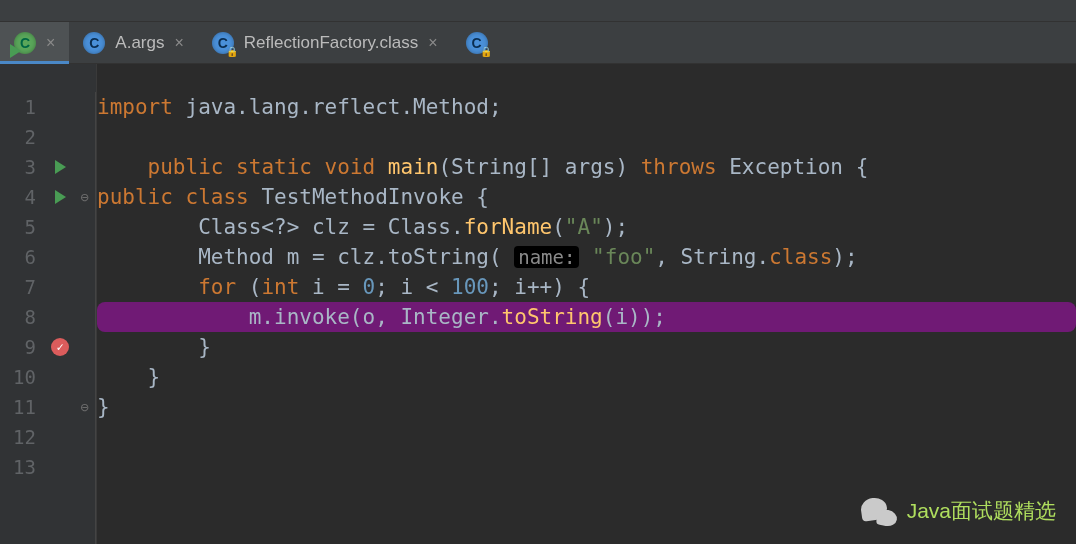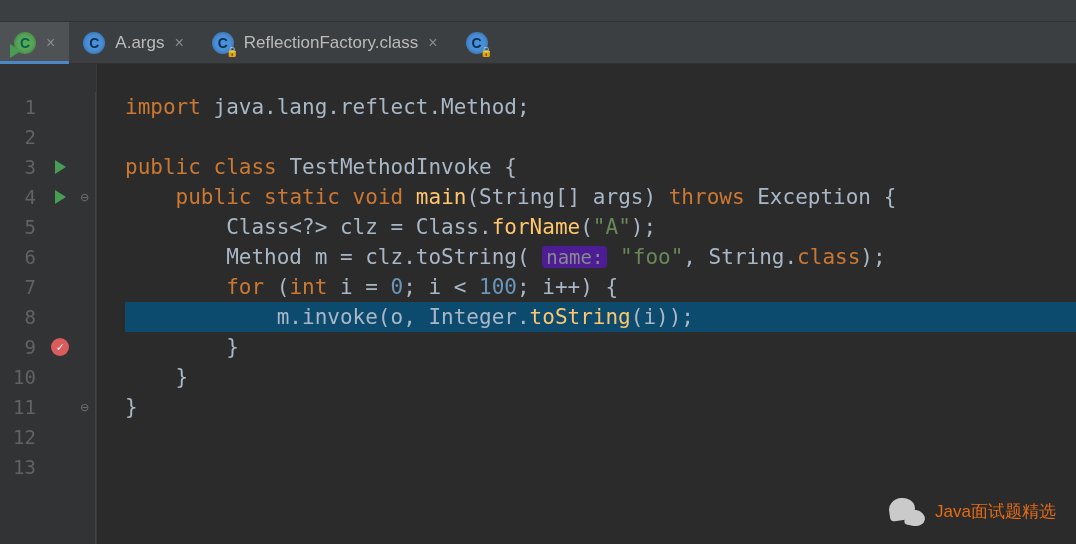--- a/index.html
+++ b/index.html
@@ -124,47 +124,47 @@
     padding-top: 28px;
     font-size: 21px;
     flex: 1;
     position: relative;
   }
   .code-line {
     height: 30px;
     line-height: 30px;
     white-space: pre;
     padding-left: 0;
-    margin-left: 28px;
   }
   .code-line.hl {
-    background: #0c4a6e;
+    background: #701a75;
+    border-radius: 8px;
   }
   .kw { color: #cc7832; }
   .str { color: #6a8759; }
   .num { color: #6897bb; }
   .method-s { color: #ffc66d; }
   .method-d { color: #ffc66d; }
   .param-hint {
-    background: #4c1d95;
+    background: #000000;
     color: #8a8a8a;
     border-radius: 4px;
     padding: 0 4px;
     font-size: 19px;
   }
   .watermark {
     position: absolute;
     right: 20px;
     bottom: 18px;
     display: flex;
     align-items: center;
     gap: 10px;
-    color: #f97316;
+    color: #bef264;
     font-family: "Microsoft YaHei", sans-serif;
-    font-size: 17px;
+    font-size: 21px;
     opacity: .9;
   }
   .wm-bubble {
     position: relative;
     width: 36px; height: 30px;
   }
   .wm-bubble .b1, .wm-bubble .b2 {
     position: absolute;
     border-radius: 50% 50% 50% 4px;
     background: #dcdcdc;
@@ -252,22 +252,22 @@
           <span class="fold">⊖</span>
         </div>
         <div class="gutter-row"></div>
         <div class="gutter-row"></div>
       </div>
   </div>
 
   <div class="code">
     <div class="code-line"><span class="kw">import</span><span> java.lang.reflect.Method;</span></div>
     <div class="code-line"></div>
+    <div class="code-line">    <span class="kw">public</span> <span class="kw">static</span> <span class="kw">void</span> <span class="method-d">main</span><span>(String[] args) </span><span class="kw">throws</span><span> Exception {</span></div>
     <div class="code-line"><span class="kw">public</span> <span class="kw">class</span><span> TestMethodInvoke {</span></div>
-    <div class="code-line">    <span class="kw">public</span> <span class="kw">static</span> <span class="kw">void</span> <span class="method-d">main</span><span>(String[] args) </span><span class="kw">throws</span><span> Exception {</span></div>
     <div class="code-line">        <span>Class&lt;?&gt; clz = Class.</span><span class="method-s">forName</span><span>(</span><span class="str">"A"</span><span>);</span></div>
     <div class="code-line">        <span>Method m = clz.toString( </span><span class="param-hint">name:</span><span> </span><span class="str">"foo"</span><span>, String.</span><span class="kw">class</span><span>);</span></div>
     <div class="code-line">        <span class="kw">for</span><span> (</span><span class="kw">int</span><span> i = </span><span class="num">0</span><span>; i &lt; </span><span class="num">100</span><span>; i++) {</span></div>
     <div class="code-line hl">            <span>m.invoke(o, Integer.</span><span class="method-s">toString</span><span>(i));</span></div>
     <div class="code-line">        <span>}</span></div>
     <div class="code-line">    <span>}</span></div>
     <div class="code-line"><span>}</span></div>
     <div class="code-line"></div>
 
     <div class="watermark">

